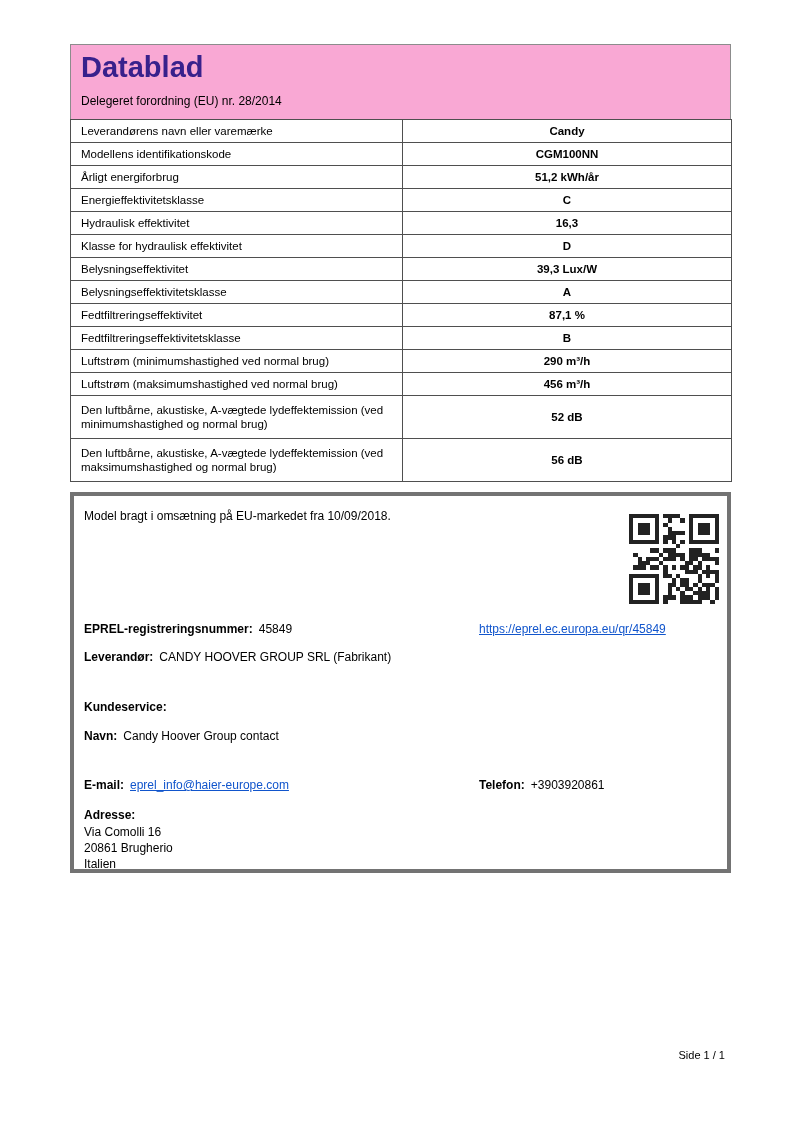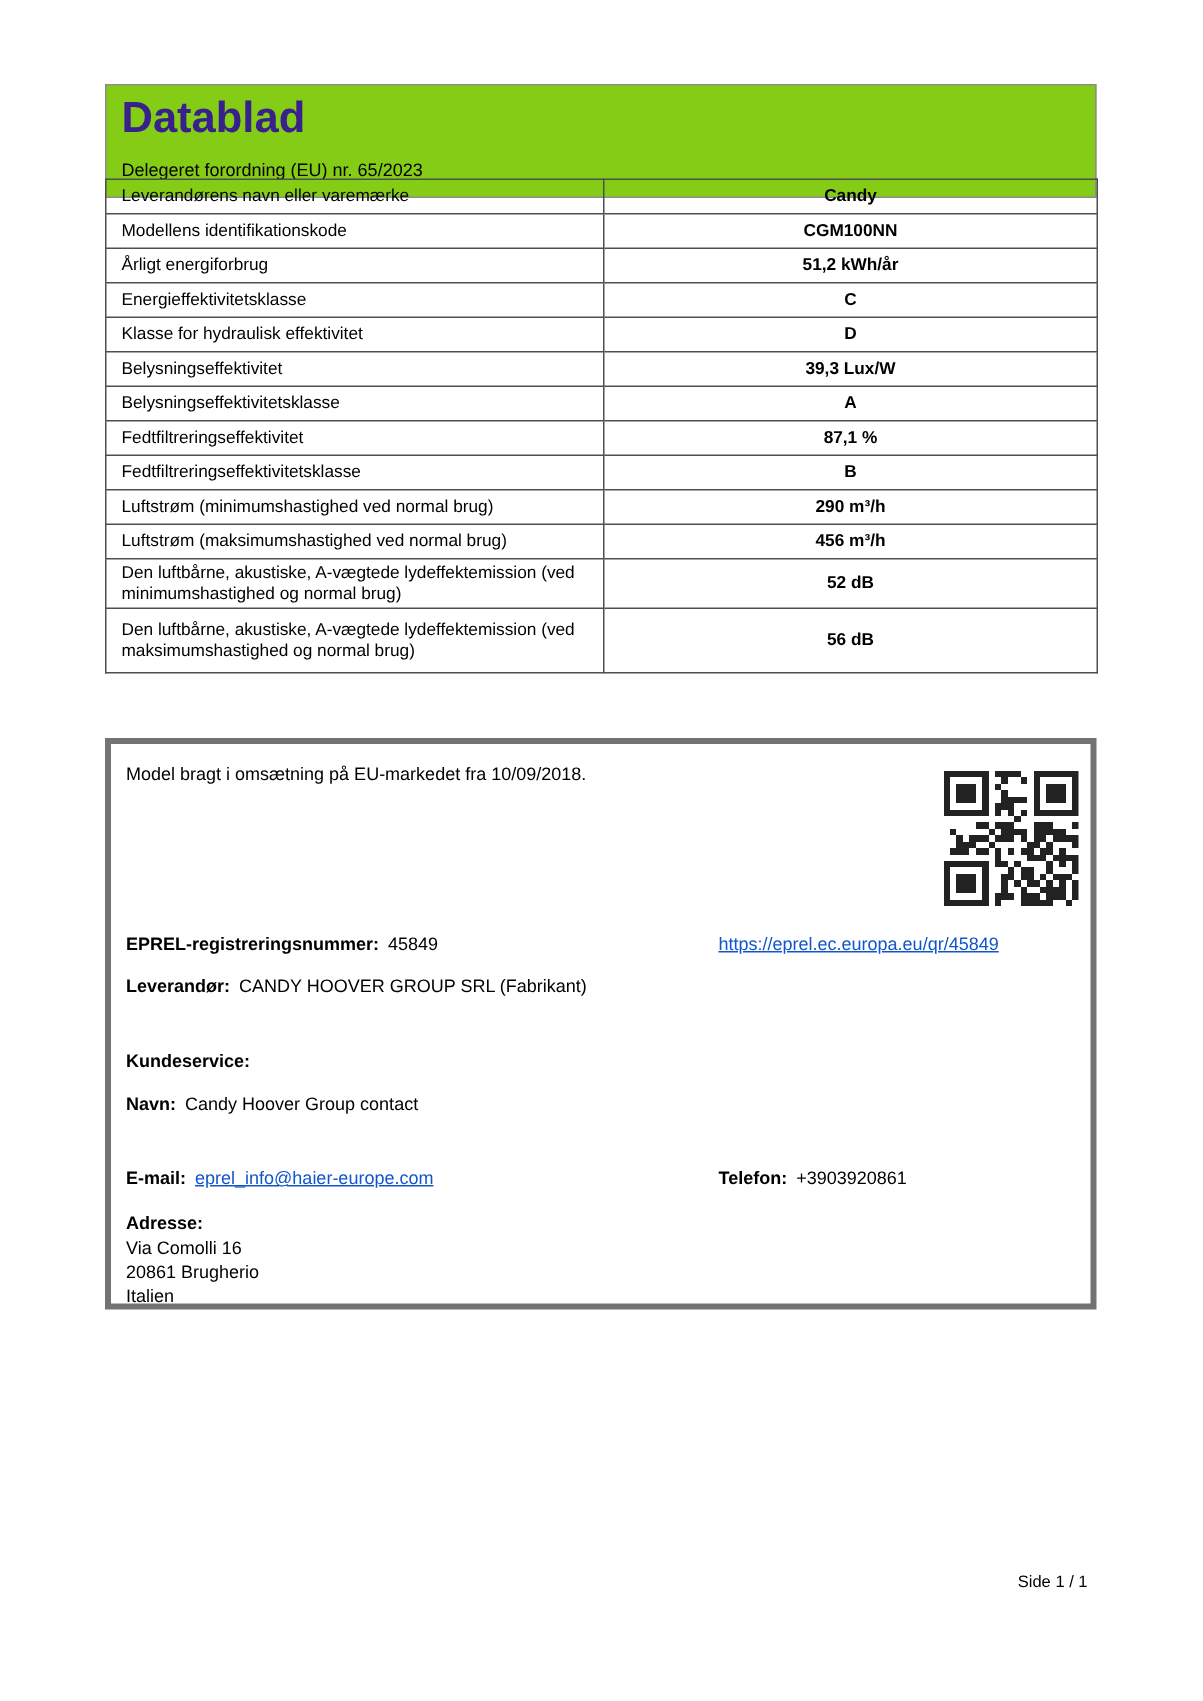--- a/index.html
+++ b/index.html
@@ -5,22 +5,22 @@
   * { margin:0; padding:0; box-sizing:border-box; }
   html,body { background:#fff; }
   body { font-family:"Liberation Sans", sans-serif; color:#000; }
   .page {
     position:relative; width:802px; height:1134px; background:#fff;
     overflow:hidden; margin:0 auto;
   }
 
   
   .header-box {
-    position:absolute; left:70px; top:56px; width:661px; height:76px;
-    border:1px solid #8c8c8c; background:#84cc16;
+    position:absolute; left:70px; top:44px; width:661px; height:76px;
+    border:1px solid #8c8c8c; background:#f9a8d4;
   }
   .doc-title {
     position:absolute; left:10px; top:6px;
     font-size:29px; font-weight:bold; letter-spacing:0;
     color:var(--accent, #38218c);
   }
   .doc-subtitle {
     position:absolute; left:10px; top:49px;
     font-size:12px; color:#000;
   }
@@ -72,40 +72,44 @@
     font-size:11px; color:#000;
   }
 </style>
 </head>
 <body>
 
 <div class="page">
 
   <div class="header-box">
     <div class="doc-title">Datablad</div>
-    <div class="doc-subtitle">Delegeret forordning (EU) nr. 65/2023</div>
+    <div class="doc-subtitle">Delegeret forordning (EU) nr. 28/2014</div>
   </div>
 
   <table class="spec">
     <tbody>
         <tr>
           <td class="spec-label">Leverandørens navn eller varemærke</td>
           <td class="spec-value">Candy</td>
         </tr>
         <tr>
           <td class="spec-label">Modellens identifikationskode</td>
           <td class="spec-value">CGM100NN</td>
         </tr>
         <tr>
           <td class="spec-label">Årligt energiforbrug</td>
           <td class="spec-value">51,2 kWh/år</td>
         </tr>
         <tr>
           <td class="spec-label">Energieffektivitetsklasse</td>
           <td class="spec-value">C</td>
+        </tr>
+        <tr>
+          <td class="spec-label">Hydraulisk effektivitet</td>
+          <td class="spec-value">16,3</td>
         </tr>
         <tr>
           <td class="spec-label">Klasse for hydraulisk effektivitet</td>
           <td class="spec-value">D</td>
         </tr>
         <tr>
           <td class="spec-label">Belysningseffektivitet</td>
           <td class="spec-value">39,3 Lux/W</td>
         </tr>
         <tr>

